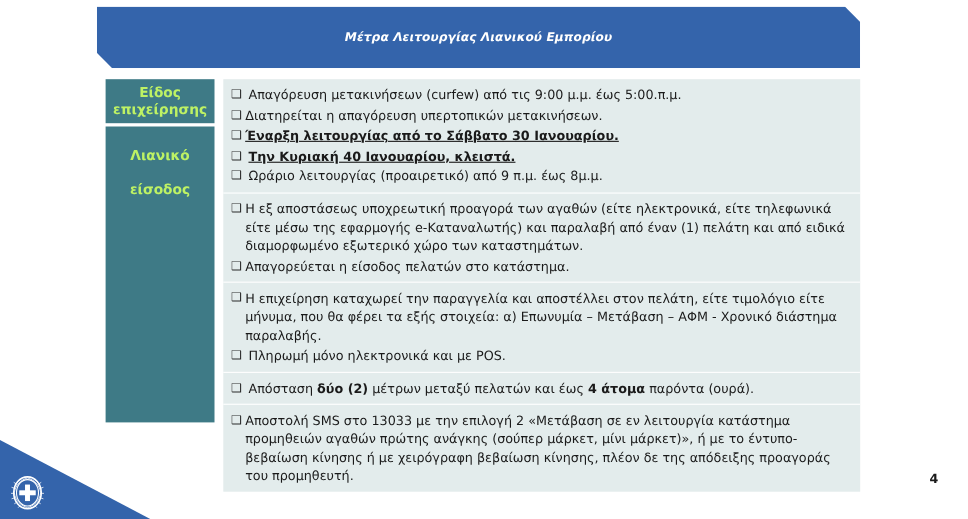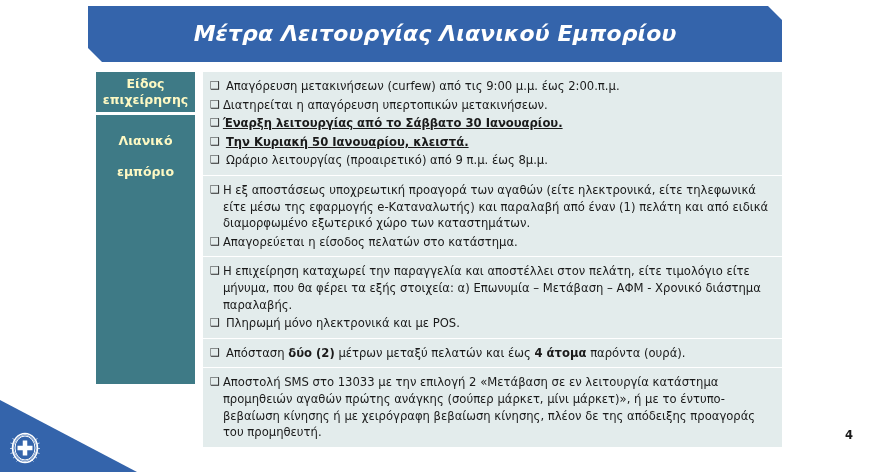--- a/index.html
+++ b/index.html
@@ -37,37 +37,37 @@
     flex-direction: column;
     align-items: center;
     justify-content: center;
     box-sizing: border-box;
     padding: 2px 18px 4px 18px;
   }
   #header-banner .hline {
     color: #ffffff;
     font-weight: bold;
     font-style: italic;
-    font-size: 22px;
+    font-size: 11px;
     line-height: 23px;
     letter-spacing: 0.1px;
     white-space: nowrap;
     text-align: left;
   }
 
   
   #sidebar {
     position: absolute;
     left: 96px;
     top: 72px;
     width: 99px;
   }
   .side-box {
     background: #3e7a86;
-    color: #fef9c3;
+    color: #bef264;
     text-align: center;
     box-sizing: border-box;
     display: flex;
     flex-direction: column;
     align-items: center;
     justify-content: center;
   }
   #side-box-head {
     height: 40px;
     font-size: 12.5px;
@@ -161,41 +161,41 @@
     <div class="hline">Μέτρα Λειτουργίας Λιανικού Εμπορίου</div>
   </div>
 
   <div id="sidebar">
     <div class="side-box" id="side-box-head">
       <div>Είδος</div>
       <div>επιχείρησης</div>
     </div>
     <div class="side-box" id="side-box-body">
       <div>Λιανικό</div>
-      <div>εμπόριο</div>
+      <div>είσοδος</div>
     </div>
   </div>
 
   <div id="content">
       <div class="block">
         <div class="bullet-row">
           <span class="bullet-mark wide">❑</span>
-          <span class="bullet-text">Απαγόρευση μετακινήσεων (curfew) από τις 9:00 μ.μ. έως 2:00.π.μ.</span>
+          <span class="bullet-text">Απαγόρευση μετακινήσεων (curfew) από τις 9:00 μ.μ. έως 5:00.π.μ.</span>
         </div>
         <div class="bullet-row">
           <span class="bullet-mark">❑</span>
           <span class="bullet-text">Διατηρείται η απαγόρευση υπερτοπικών μετακινήσεων.</span>
         </div>
         <div class="bullet-row bold-row">
           <span class="bullet-mark">❑</span>
           <span class="bullet-text">Έναρξη λειτουργίας από το Σάββατο 30 Ιανουαρίου.</span>
         </div>
         <div class="bullet-row bold-row">
           <span class="bullet-mark wide">❑</span>
-          <span class="bullet-text">Την Κυριακή 50 Ιανουαρίου, κλειστά.</span>
+          <span class="bullet-text">Την Κυριακή 40 Ιανουαρίου, κλειστά.</span>
         </div>
         <div class="bullet-row">
           <span class="bullet-mark wide">❑</span>
           <span class="bullet-text">Ωράριο λειτουργίας (προαιρετικό) από 9 π.μ. έως 8μ.μ.</span>
         </div>
       </div>
       <div class="block">
         <div class="bullet-row">
           <span class="bullet-mark">❑</span>
           <span class="bullet-text">Η εξ αποστάσεως υποχρεωτική προαγορά των αγαθών (είτε ηλεκτρονικά, είτε τηλεφωνικά είτε μέσω της εφαρμογής e-Καταναλωτής) και παραλαβή από έναν (1) πελάτη και από ειδικά διαμορφωμένο εξωτερικό χώρο των καταστημάτων.</span>

